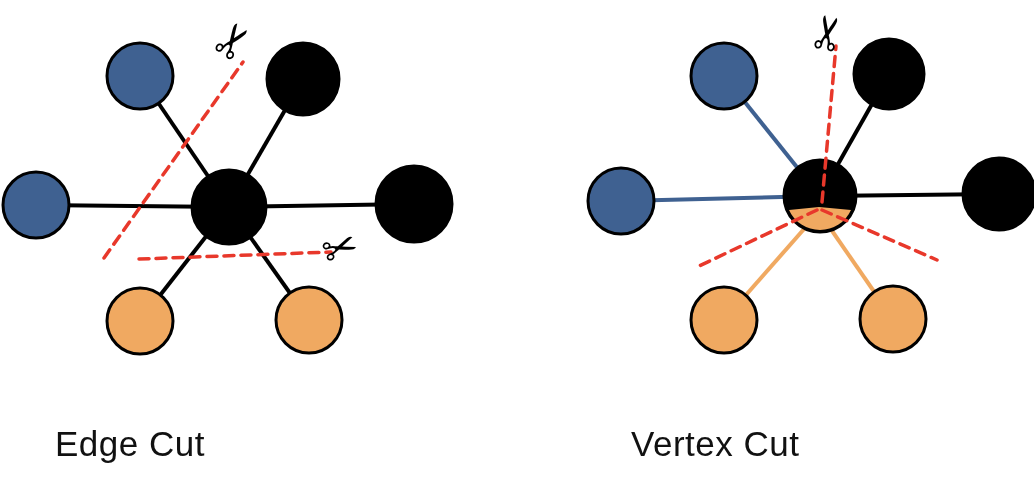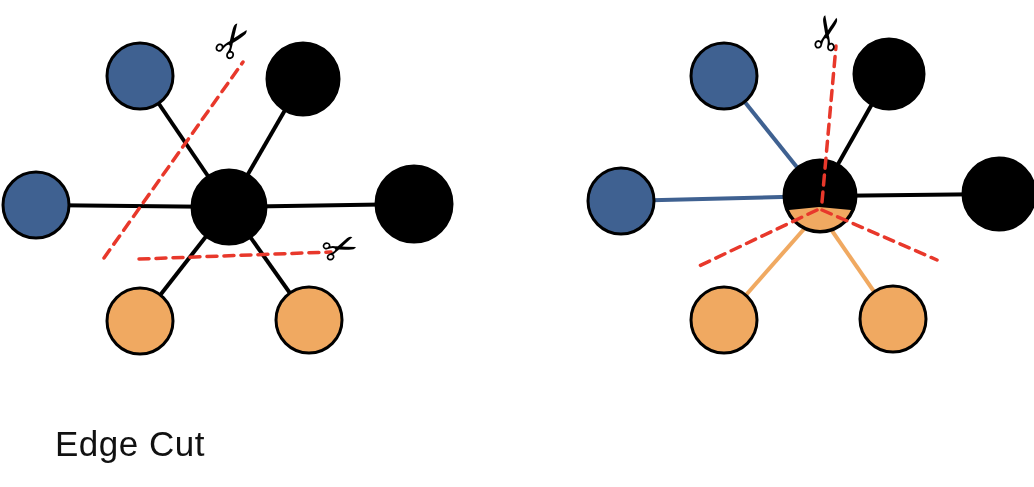--- a/index.html
+++ b/index.html
@@ -70,13 +70,14 @@
       <circle cx="724" cy="320" r="33" fill="#f0a961" stroke="#000000" stroke-width="3"></circle>
       <circle cx="893" cy="319" r="33" fill="#f0a961" stroke="#000000" stroke-width="3"></circle>
       <line x1="822" y1="202" x2="836" y2="46" stroke="#e8382b" stroke-width="3.5" stroke-dasharray="10 7" stroke-linecap="round"></line>
       <line x1="817" y1="210" x2="697" y2="267" stroke="#e8382b" stroke-width="3.5" stroke-dasharray="10 7" stroke-linecap="round"></line>
       <line x1="822" y1="210" x2="937" y2="260" stroke="#e8382b" stroke-width="3.5" stroke-dasharray="10 7" stroke-linecap="round"></line>
       <text x="828" y="33" font-size="46" fill="#000000" text-anchor="middle" dominant-baseline="central" font-family="&quot;DejaVu Sans&quot;, sans-serif" transform="rotate(-78 828 33)">✂</text>
     </svg>
 
   <div class="caption caption-left">Edge Cut</div>
 
+  <div class="caption caption-right">Vertex Cut</div>
 </div>
 
 </body></html>

